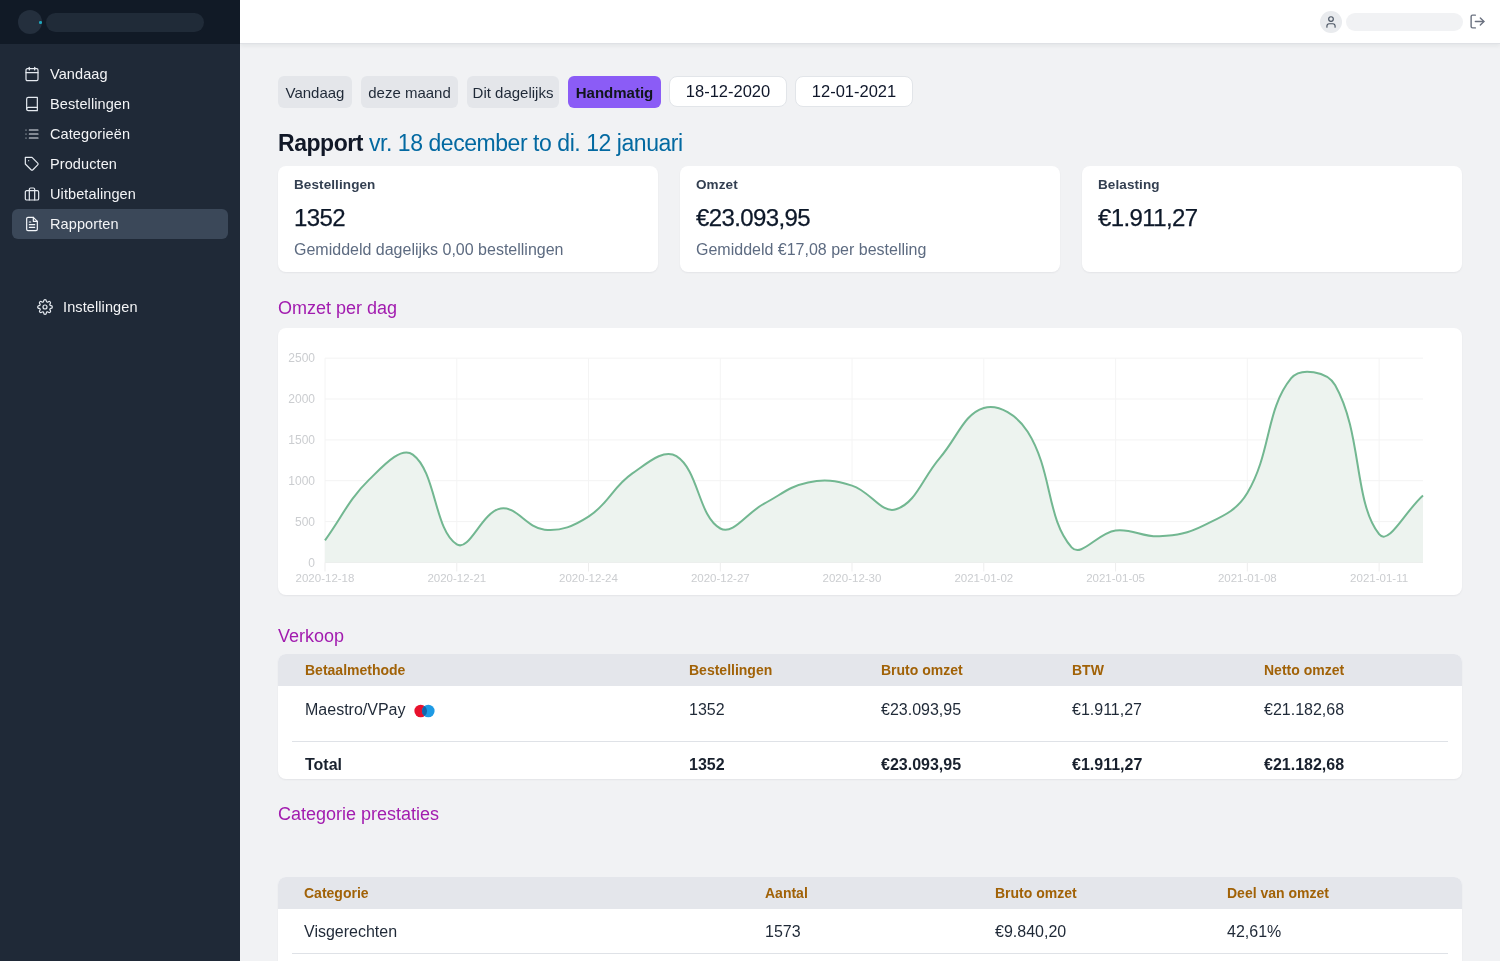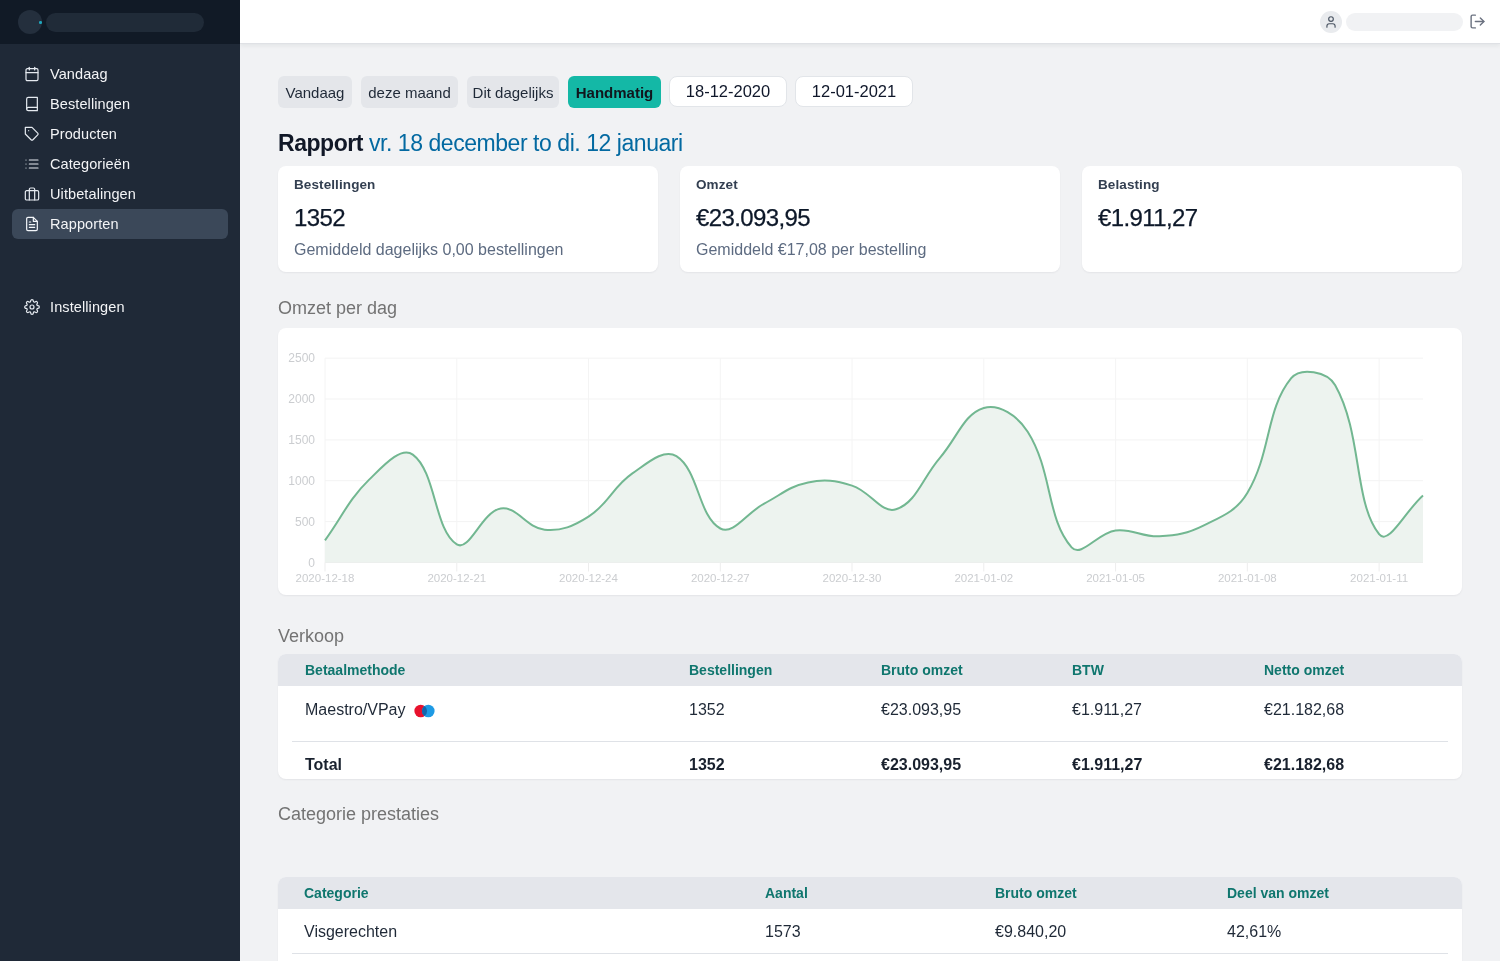--- a/index.html
+++ b/index.html
@@ -4,50 +4,50 @@
 <style>
   * { margin:0; padding:0; box-sizing:border-box; }
   html,body { width:1500px; height:961px; overflow:hidden; font-family:"Liberation Sans", sans-serif; background:#f1f2f4; }
   
   .sidebar { position:absolute; left:0; top:0; width:240px; height:961px; background:#1f2937; z-index:5; }
   .sb-head { position:absolute; left:0; top:0; width:240px; height:44px; background:#111a26; }
   .sb-ava  { position:absolute; left:18px; top:10px; width:24px; height:24px; border-radius:50%; background:#242f3d; }
   .sb-dot  { position:absolute; left:39px; top:21px; width:2.5px; height:2.5px; border-radius:50%; background:#1fa7bd; }
   .sb-pill { position:absolute; left:46px; top:13px; width:158px; height:19px; border-radius:10px; background:#202b38; }
   .nav { position:absolute; top:59px; left:0; width:240px; }
-  .nav2 { position:absolute; top:292px; left:0; width:264px; }
+  .nav2 { position:absolute; top:292px; left:13px; width:264px; }
   .ni { position:relative; height:30px; margin:0 12px; border-radius:6px; display:flex; align-items:center; }
   .ni.act { background:#3b4859; }
   .ni svg { position:absolute; left:12px; width:16px; height:16px; }
   .ni span { position:absolute; left:38px; font-size:14.5px; color:#f3f4f6; letter-spacing:.1px; }
   
   .topbar { position:absolute; left:240px; top:0; width:1260px; height:44px; background:#fff; border-bottom:1px solid #dfe1e5; box-shadow:0 2px 4px rgba(25,30,40,.06); }
   .tb-ava { position:absolute; left:1080px; top:11px; width:22px; height:22px; border-radius:50%; background:#e9ebee; }
   .tb-ava svg { position:absolute; left:4px; top:4px; width:14px; height:14px; }
   .tb-pill { position:absolute; left:1106px; top:13px; width:117px; height:18px; border-radius:9px; background:#f1f2f4; }
   .tb-out { position:absolute; left:1229px; top:13px; width:17px; height:17px; }
   
   .main { position:absolute; left:240px; top:44px; width:1260px; height:917px; }
   .filters { position:absolute; left:38px; top:32px; height:32px; display:flex; }
   .fbtn { height:32px; border-radius:6px; background:#e4e6ea; color:#1f2937; font-size:15px; display:flex; align-items:center; justify-content:center; margin-right:9px; }
-  .fbtn.sel { background:#14b8a6; color:#11161d; font-weight:700; }
+  .fbtn.sel { background:#8b5cf6; color:#11161d; font-weight:700; }
   .dinp { height:31px; margin-top:0px; border-radius:8px; background:#fff; border:1px solid #e2e5e9; color:#0f172a; font-size:16.5px; display:flex; align-items:center; justify-content:center; width:118px; }
   .h1 { position:absolute; left:38px; top:86px; font-size:23px; font-weight:700; color:#111827; letter-spacing:-.45px;}
   .h1 span { font-weight:400; color:#0369a1; }
   .cards { position:absolute; left:38px; top:122px; width:1184px; display:flex; gap:22px; }
   .card { width:380px; height:106px; background:#fff; border-radius:8px; box-shadow:0 1px 2px rgba(16,24,40,.06); padding:11px 16px 0 16px; }
   .c-label { font-size:13.5px; font-weight:700; color:#333f51; letter-spacing:.1px; }
   .c-val { margin-top:12px; font-size:24px; font-weight:500; color:#0d1829; letter-spacing:-0.6px; -webkit-text-stroke:0.25px #0d1829; }
   .c-sub { margin-top:9px; font-size:16px; color:#5d6b81; }
-  .sec { position:absolute; left:38px; font-size:18px; font-weight:500; color:#737373; }
+  .sec { position:absolute; left:38px; font-size:18px; font-weight:500; color:#a21caf; }
   .chartcard { position:absolute; left:38px; top:284px; width:1184px; height:267px; background:#fff; border-radius:8px; box-shadow:0 1px 2px rgba(16,24,40,.06); }
   
   .tbl { position:absolute; left:38px; width:1184px; background:#fff; border-radius:8px; box-shadow:0 1px 2px rgba(16,24,40,.06); font-size:16px; color:#1f2937; }
   .thead { height:32px; background:#e4e6eb; border-radius:8px 8px 0 0; position:relative; }
-  .thead div { position:absolute; top:0; line-height:32px; font-size:14px; font-weight:700; color:#0f766e; }
+  .thead div { position:absolute; top:0; line-height:32px; font-size:14px; font-weight:700; color:#a16207; }
   .trow { position:relative; }
   .trow div { position:absolute; top:0; }
   .trow .sepline { position:absolute; left:14px; right:14px; top:auto; bottom:0; height:1px; background:#dfe2e7; }
 </style>
 </head>
 <body>
 
 <div class="sidebar">
   <div class="sb-head">
       <div class="sb-ava"></div>
@@ -66,35 +66,35 @@
       </div>
     <div class="ni">
         <svg viewBox="0 0 24 24" fill="none" stroke="#e5eaf0" stroke-width="1.8" stroke-linecap="round" stroke-linejoin="round">
           <path d="M4 19.5A2.5 2.5 0 0 1 6.5 17H20"></path>
           <path d="M6.5 2H20v20H6.5A2.5 2.5 0 0 1 4 19.5v-15A2.5 2.5 0 0 1 6.5 2z"></path>
         </svg>
         <span>Bestellingen</span>
       </div>
     <div class="ni">
         <svg viewBox="0 0 24 24" fill="none" stroke="#e5eaf0" stroke-width="1.8" stroke-linecap="round" stroke-linejoin="round">
-          <path d="M20.59 13.41l-7.17 7.17a2 2 0 0 1-2.83 0L2 12V2h10l8.59 8.59a2 2 0 0 1 0 2.82z"></path>
-          <line x1="7" y1="7" x2="7.01" y2="7"></line>
-        </svg>
-        <span>Producten</span>
-      </div>
-    <div class="ni">
-        <svg viewBox="0 0 24 24" fill="none" stroke="#e5eaf0" stroke-width="1.8" stroke-linecap="round" stroke-linejoin="round">
           <line x1="8" y1="6" x2="21" y2="6"></line>
           <line x1="8" y1="12" x2="21" y2="12"></line>
           <line x1="8" y1="18" x2="21" y2="18"></line>
           <line x1="3" y1="6" x2="3.01" y2="6"></line>
           <line x1="3" y1="12" x2="3.01" y2="12"></line>
           <line x1="3" y1="18" x2="3.01" y2="18"></line>
         </svg>
         <span>Categorieën</span>
+      </div>
+    <div class="ni">
+        <svg viewBox="0 0 24 24" fill="none" stroke="#e5eaf0" stroke-width="1.8" stroke-linecap="round" stroke-linejoin="round">
+          <path d="M20.59 13.41l-7.17 7.17a2 2 0 0 1-2.83 0L2 12V2h10l8.59 8.59a2 2 0 0 1 0 2.82z"></path>
+          <line x1="7" y1="7" x2="7.01" y2="7"></line>
+        </svg>
+        <span>Producten</span>
       </div>
     <div class="ni">
         <svg viewBox="0 0 24 24" fill="none" stroke="#e5eaf0" stroke-width="1.8" stroke-linecap="round" stroke-linejoin="round">
           <rect x="2" y="7" width="20" height="14" rx="2"></rect>
           <path d="M16 21V5a2 2 0 0 0-2-2h-4a2 2 0 0 0-2 2v16"></path>
         </svg>
         <span>Uitbetalingen</span>
       </div>
     <div class="ni act">
         <svg viewBox="0 0 24 24" fill="none" stroke="#f3f6fa" stroke-width="1.8" stroke-linecap="round" stroke-linejoin="round">

